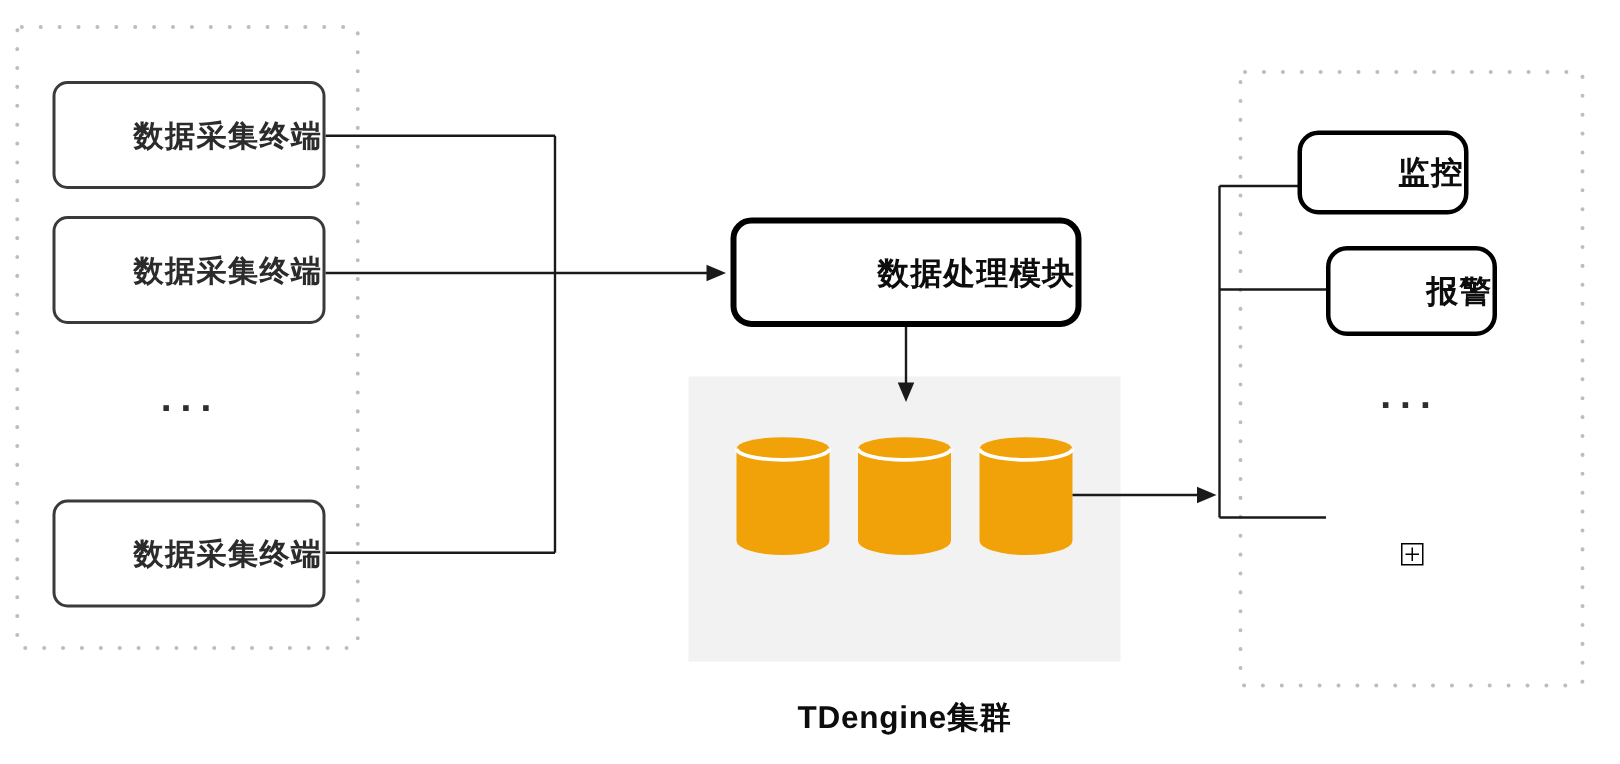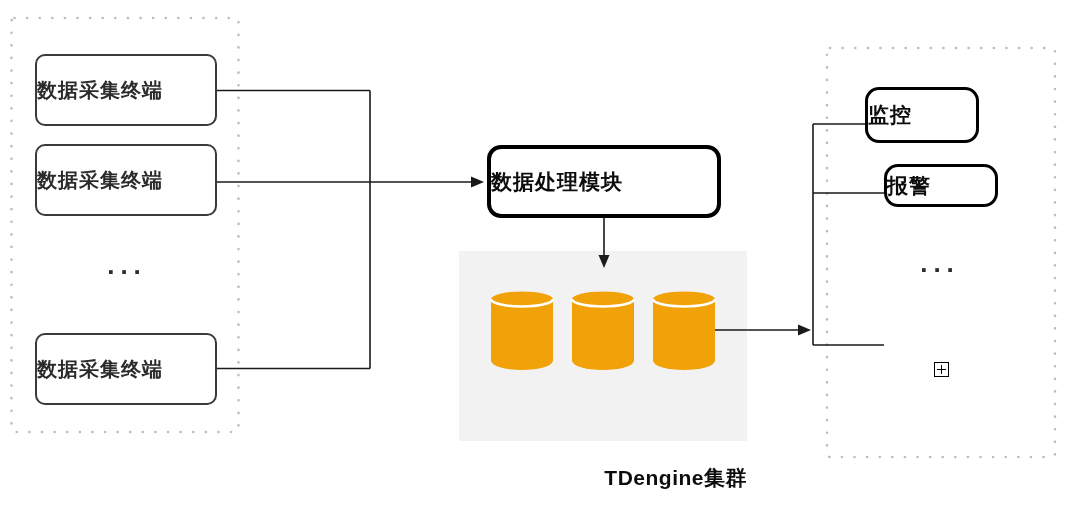--- a/index.html
+++ b/index.html
@@ -3,40 +3,40 @@
 <meta charset="utf-8">
 <style>
   html,body { margin:0; padding:0; background:#ffffff; }
   .canvas {
     position:relative; width:1080px; height:509px; background:#ffffff;
     font-family:"Liberation Sans","DejaVu Sans",sans-serif; overflow:hidden;
   }
   .layer { position:absolute; left:0; top:0; }
 
   .node {
-    position:absolute; display:flex; align-items:center; justify-content:flex-start;
+    position:absolute; display:flex; align-items:center; justify-content:flex-end;
     background:#ffffff; box-sizing:border-box; text-align:center; cursor:default;
   }
   .node.thin {
     border:2.5px solid #3a3a3a; border-radius:10px;
     font-size:20px; font-weight:700; color:#2b2b2b; letter-spacing:1px;
   }
   .node.thick {
     border:4px solid #000000; border-radius:14px;
     font-size:21px; font-weight:700; color:#0d0d0d; letter-spacing:1px;
   }
 
   .ellipsis {
     position:absolute; width:100px; height:32px; line-height:30px; text-align:center;
     font-weight:800; font-size:26px; letter-spacing:6px; color:#2e2e2e;
   }
 
   .cluster-label {
     position:absolute; left:459px; top:464px; width:288px; height:26px;
-    text-align:right; font-size:21px; font-weight:700; color:#0d0d0d; letter-spacing:0.5px;
+    text-align:center; font-size:21px; font-weight:700; color:#0d0d0d; letter-spacing:0.5px;
   }
 
   .expand-btn {
     position:absolute; left:934px; top:362px; width:15px; height:15px;
     background:#ffffff; border:1.5px solid #000000; box-sizing:border-box; cursor:pointer;
   }
   .expand-btn::before {
     content:""; position:absolute; left:2px; right:2px; top:50%; height:1.5px;
     margin-top:-0.75px; background:#000000;
   }
@@ -110,21 +110,21 @@
 
   <div class="node thick" style="left:487px; top:145px; width:234px; height:73px;">
     <span>数据处理模块</span>
   </div>
 
   <div class="cluster-label">TDengine集群</div>
 
   <div class="node thick" style="left:865px; top:87px; width:114px; height:56px; border-width:3.5px;">
     <span>监控</span>
   </div>
-  <div class="node thick" style="left:884px; top:164px; width:114px; height:43px; border-width:3.5px;">
+  <div class="node thick" style="left:884px; top:164px; width:114px; height:60px; border-width:3.5px;">
     <span>报警</span>
   </div>
 
   <div class="ellipsis" style="left:890px; top:248px;">...</div>
 
 
   <div class="expand-btn"></div>
 
 </div>
 

